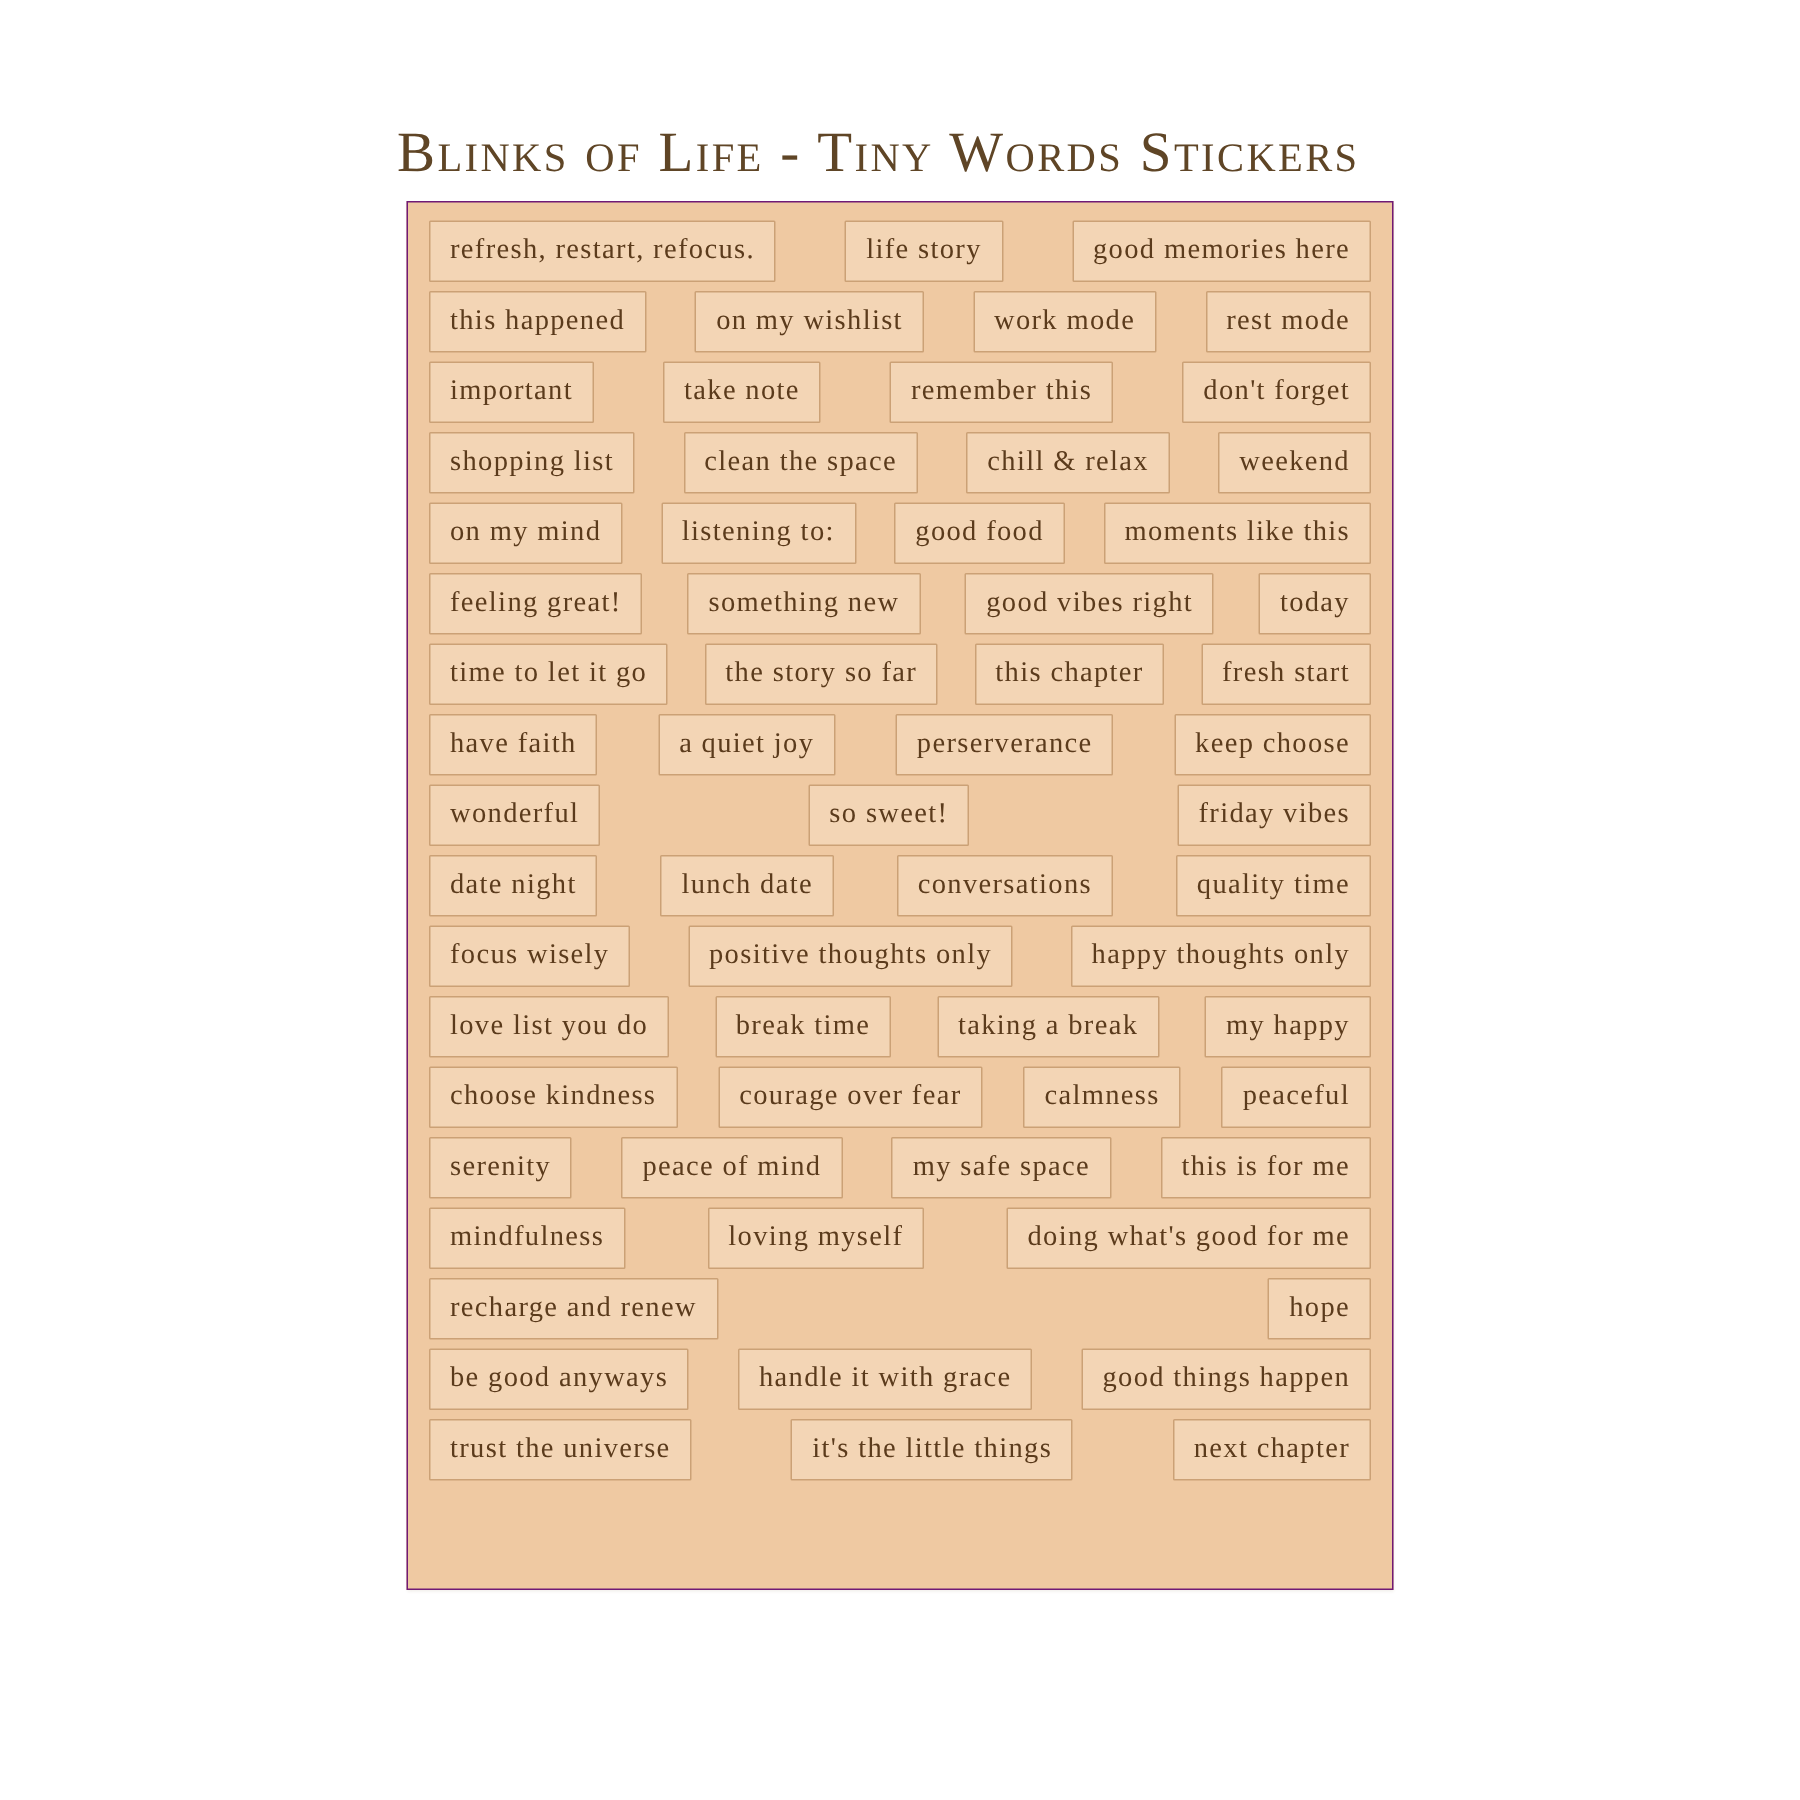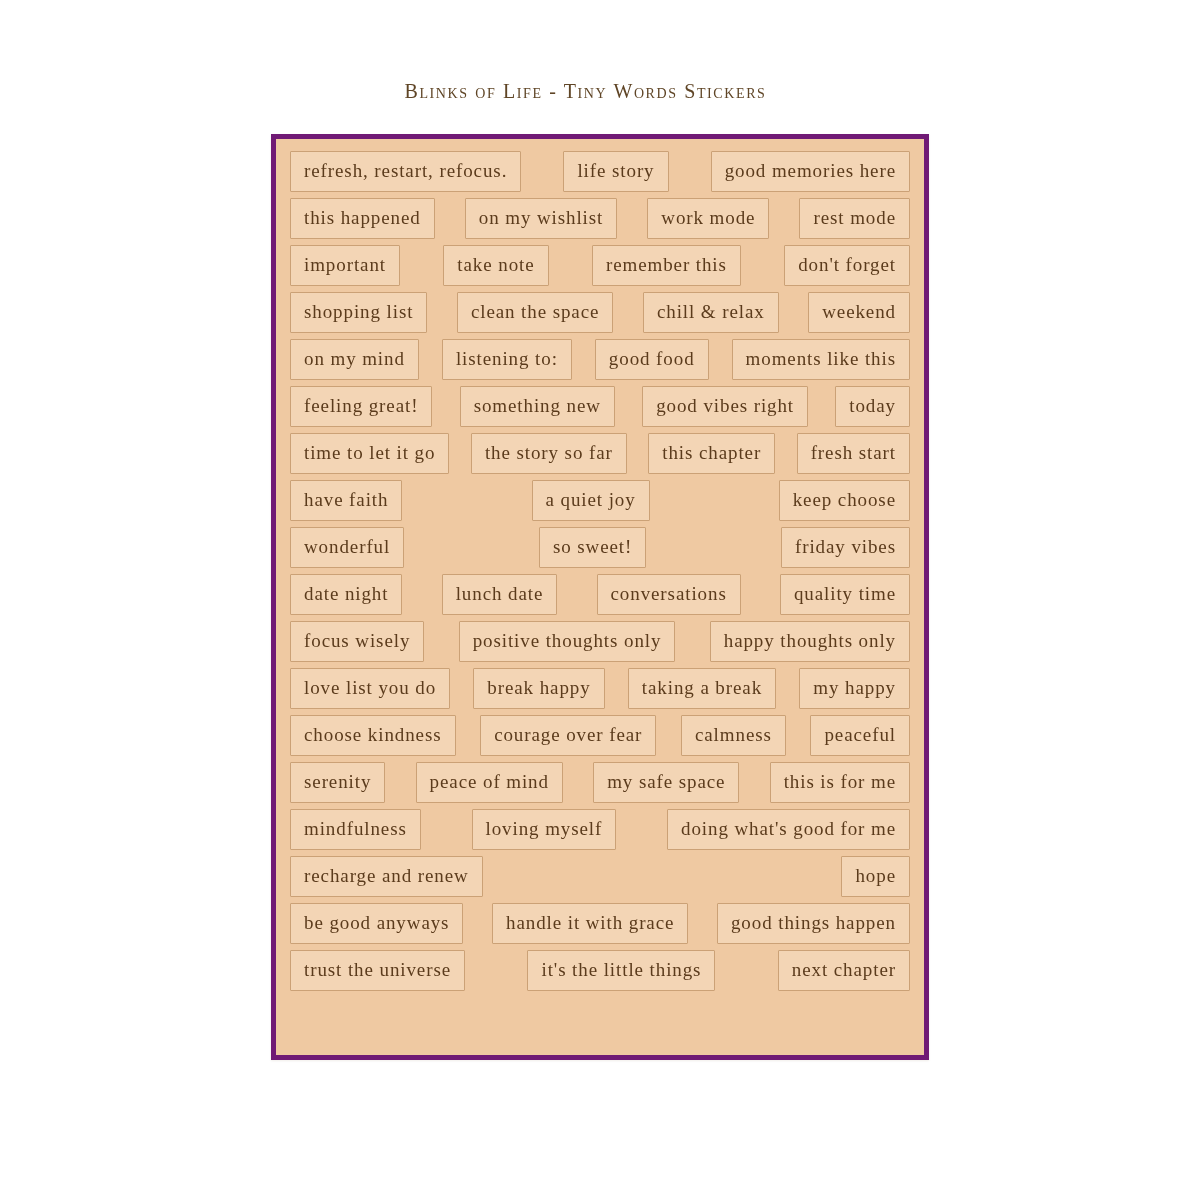--- a/index.html
+++ b/index.html
@@ -21,34 +21,34 @@
     background: #ffffff;
     box-sizing: border-box;
   }
   .page-title {
     position: absolute;
     top: 80px;
     left: 0;
     width: 1171px;
     text-align: center;
     font-family: "Liberation Serif", serif;
-    font-size: 20px;
+    font-size: 38px;
     letter-spacing: 1.6px;
     color: #5f4526;
     font-variant: small-caps;
     white-space: nowrap;
   }
   .sheet {
     position: absolute;
     left: 271px;
     top: 134px;
     width: 658px;
     height: 926px;
     background: #efc9a2;
-    border: 5px solid #701a75;
+    border: 1px solid #701a75;
     box-sizing: border-box;
     padding: 12px 10px 10px 10px;
     box-shadow: 0 1px 2px rgba(120, 85, 50, 0.10);
   }
   .rows {
     display: flex;
     flex-direction: column;
     gap: 6px;
   }
   .row {
@@ -118,41 +118,42 @@
         </div>
         <div class="row">
           <div class="sticker">time to let it go</div>
           <div class="sticker">the story so far</div>
           <div class="sticker">this chapter</div>
           <div class="sticker">fresh start</div>
         </div>
         <div class="row">
           <div class="sticker">have faith</div>
           <div class="sticker">a quiet joy</div>
+          <div class="sticker">perserverance</div>
           <div class="sticker">keep choose</div>
         </div>
         <div class="row">
           <div class="sticker">wonderful</div>
           <div class="sticker">so sweet!</div>
           <div class="sticker">friday vibes</div>
         </div>
         <div class="row">
           <div class="sticker">date night</div>
           <div class="sticker">lunch date</div>
           <div class="sticker">conversations</div>
           <div class="sticker">quality time</div>
         </div>
         <div class="row">
           <div class="sticker">focus wisely</div>
           <div class="sticker">positive thoughts only</div>
           <div class="sticker">happy thoughts only</div>
         </div>
         <div class="row">
           <div class="sticker">love list you do</div>
-          <div class="sticker">break happy</div>
+          <div class="sticker">break time</div>
           <div class="sticker">taking a break</div>
           <div class="sticker">my happy</div>
         </div>
         <div class="row">
           <div class="sticker">choose kindness</div>
           <div class="sticker">courage over fear</div>
           <div class="sticker">calmness</div>
           <div class="sticker">peaceful</div>
         </div>
         <div class="row">

